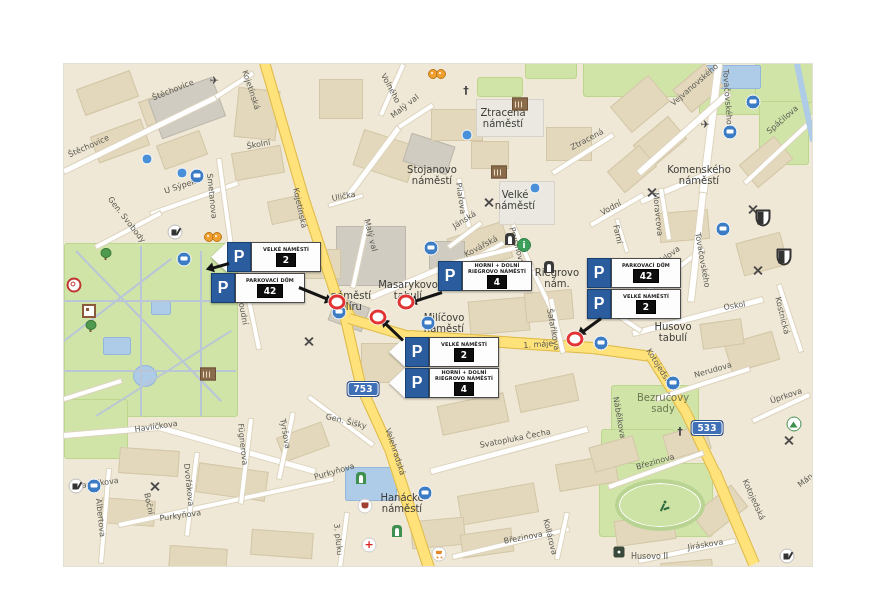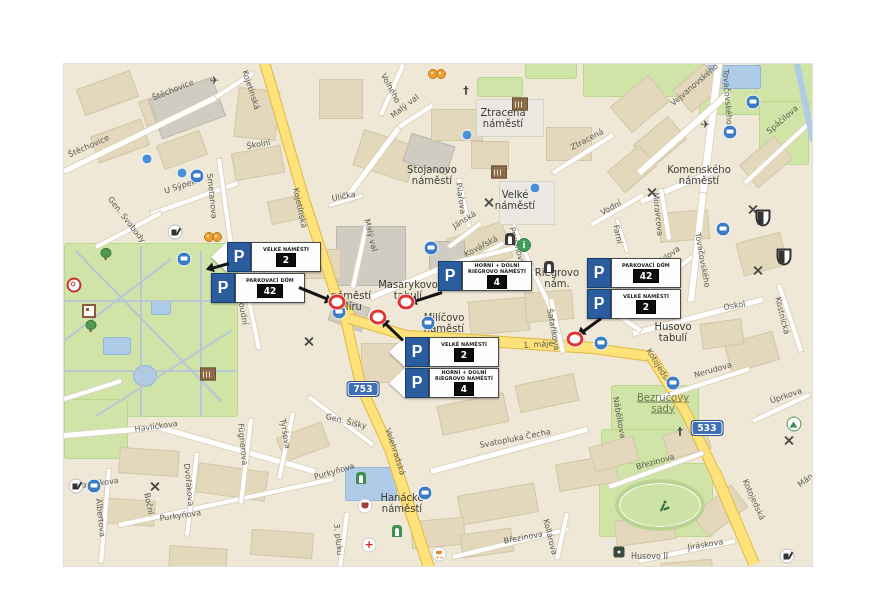--- a/index.html
+++ b/index.html
@@ -15,21 +15,21 @@
   .park{position:absolute;background:#cfe4a6;border:1px solid #bcd68d;border-radius:3px;}
   .water{position:absolute;background:#aecbe8;border:1px solid #94b6da;}
   .seg{position:absolute;transform-origin:0 50%;}
   .seg.y{background:#ffe27a;border-top:1px solid #dcb94e;border-bottom:1px solid #dcb94e;}
   .seg.w{background:#ffffff;box-shadow:0 0 0 1px #ddd4be;}
   .seg.p{background:#b9c6d8;}
   .seg.b{background:#aecbe8;}
   .stlab{position:absolute;font-size:8px;color:#5b5b55;white-space:nowrap;transform-origin:0 0;}
   .sqlab{position:absolute;font-size:10px;color:#3c3c38;text-align:center;line-height:1.05;
          transform:translate(-50%,-50%);white-space:pre-line;}
-  .sqlab.green{color:#6f7a52;text-decoration:underline;}
+  .sqlab.green{color:#6f7a52;}
   .shield{position:absolute;transform:translate(-50%,-50%);background:#3f6fb5;color:#fff;
          font-size:9px;font-weight:bold;padding:1px 5px;border-radius:3px;border:1px solid #fff;
          box-shadow:0 0 0 1px #2d518a;z-index:6;}
   
   .cluster{position:absolute;display:flex;flex-direction:column;gap:1px;z-index:40;}
   .sign-row{display:flex;align-items:stretch;height:30px;filter:drop-shadow(0 1px 1px rgba(0,0,0,.35));}
   .wedge{width:0;height:0;border-top:15px solid transparent;border-bottom:15px solid transparent;
          border-right:16px solid #fdfdfd;}
   .p-box{width:22px;background:#2b5c9e;color:#fff;font-weight:bold;font-size:16px;
          display:flex;align-items:center;justify-content:center;border:1px solid #17406f;

